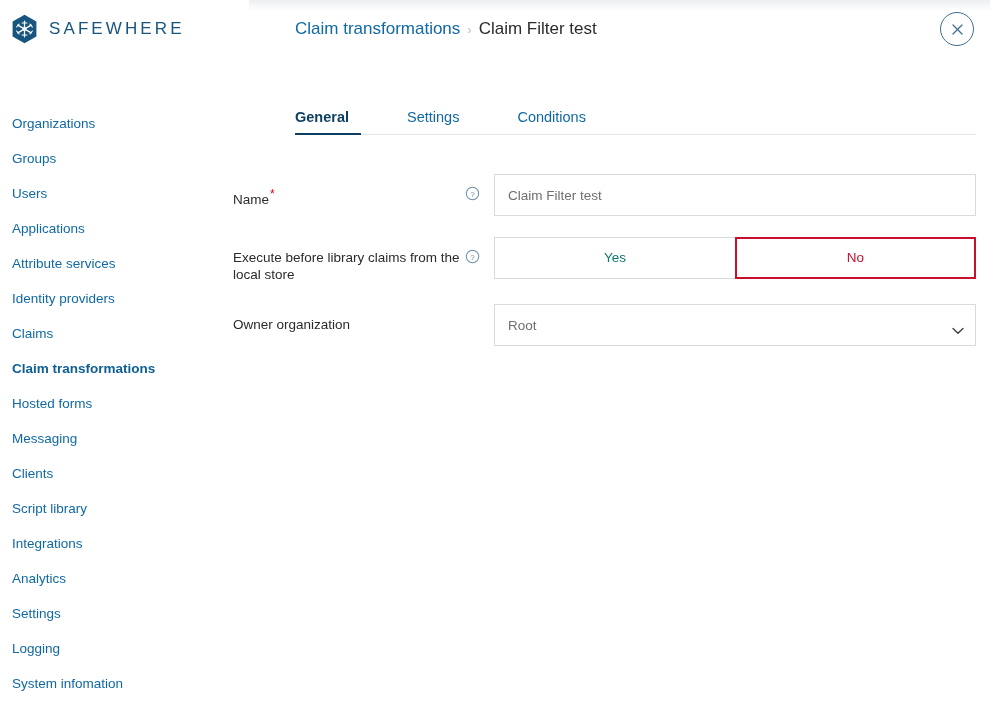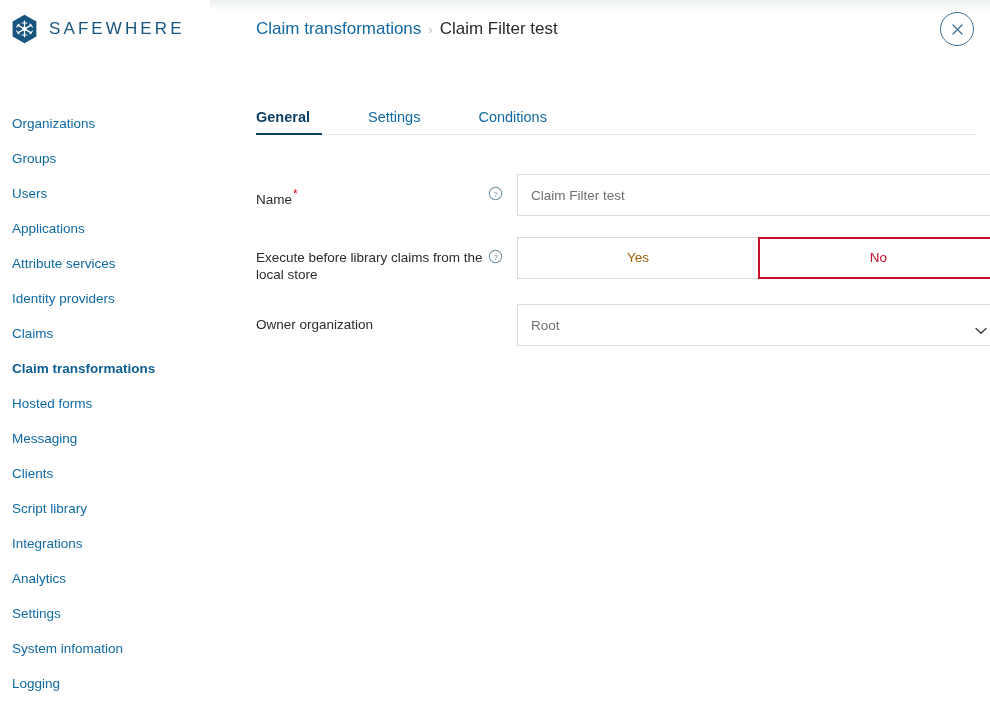--- a/index.html
+++ b/index.html
@@ -15,20 +15,21 @@
     background: #ffffff;
     color: #333333;
     overflow: hidden;
   }
 
   .app {
     display: flex;
     width: 990px;
     height: 703px;
     position: relative;
+    gap: 39px;
   }
 
   
   .sidebar {
     width: 210px;
     flex: 0 0 210px;
     background: #ffffff;
     padding: 0;
     position: relative;
     z-index: 3;
@@ -175,20 +176,21 @@
   
   .form {
     margin: 0 14px 0 46px;
     padding-top: 28px;
   }
   .form-row {
     display: flex;
     align-items: flex-start;
     margin-bottom: 21px;
     min-height: 42px;
+    justify-content: flex-end;
   }
   .form-label {
     width: 247px;
     flex: 0 0 247px;
     font-size: 13.5px;
     color: #2b2b2b;
     line-height: 17px;
     padding-top: 12px;
   }
   .req-star {
@@ -243,21 +245,21 @@
     height: 42px;
     font-size: 13.5px;
     font-family: inherit;
     background: #ffffff;
     cursor: pointer;
     line-height: 1;
     border-radius: 0;
   }
   .toggle-btn.off {
     border: 1px solid #d8dadc;
-    color: #a16207;
+    color: #0f766e;
     border-right: none;
   }
   .toggle-btn.on-selected {
     border: 2px solid #c8102e;
     color: #c8102e;
   }
 
   .select-wrap {
     position: relative;
     width: 100%;
@@ -328,22 +330,22 @@
       <a class="nav-item" href="#">Identity providers</a>
       <a class="nav-item" href="#">Claims</a>
       <a class="nav-item active" href="#">Claim transformations</a>
       <a class="nav-item" href="#">Hosted forms</a>
       <a class="nav-item" href="#">Messaging</a>
       <a class="nav-item" href="#">Clients</a>
       <a class="nav-item" href="#">Script library</a>
       <a class="nav-item" href="#">Integrations</a>
       <a class="nav-item" href="#">Analytics</a>
       <a class="nav-item" href="#">Settings</a>
+      <a class="nav-item" href="#">Logging</a>
       <a class="nav-item" href="#">System infomation</a>
-      <a class="nav-item" href="#">Logging</a>
     </nav>
   </aside>
 
   <section class="main">
     <div class="main-shadow"></div>
 
     <header class="topbar">
       <div class="breadcrumb">
         <a class="crumb-link" href="#">Claim transformations</a>
         <span class="crumb-sep">›</span>

